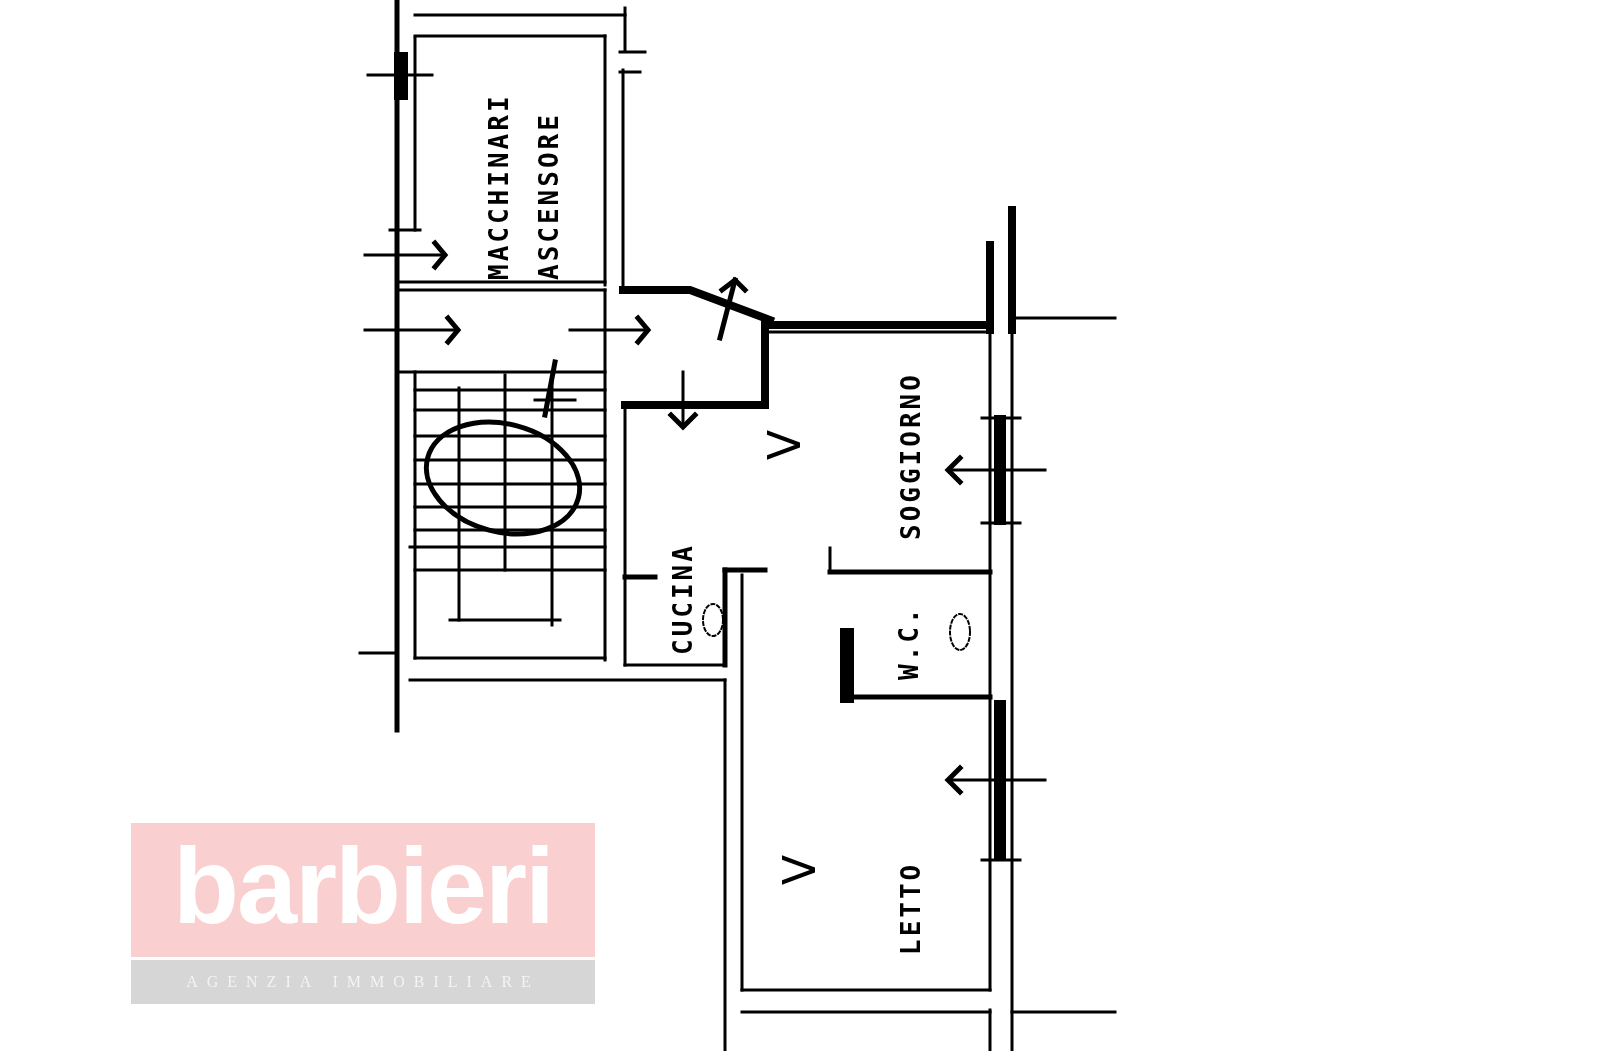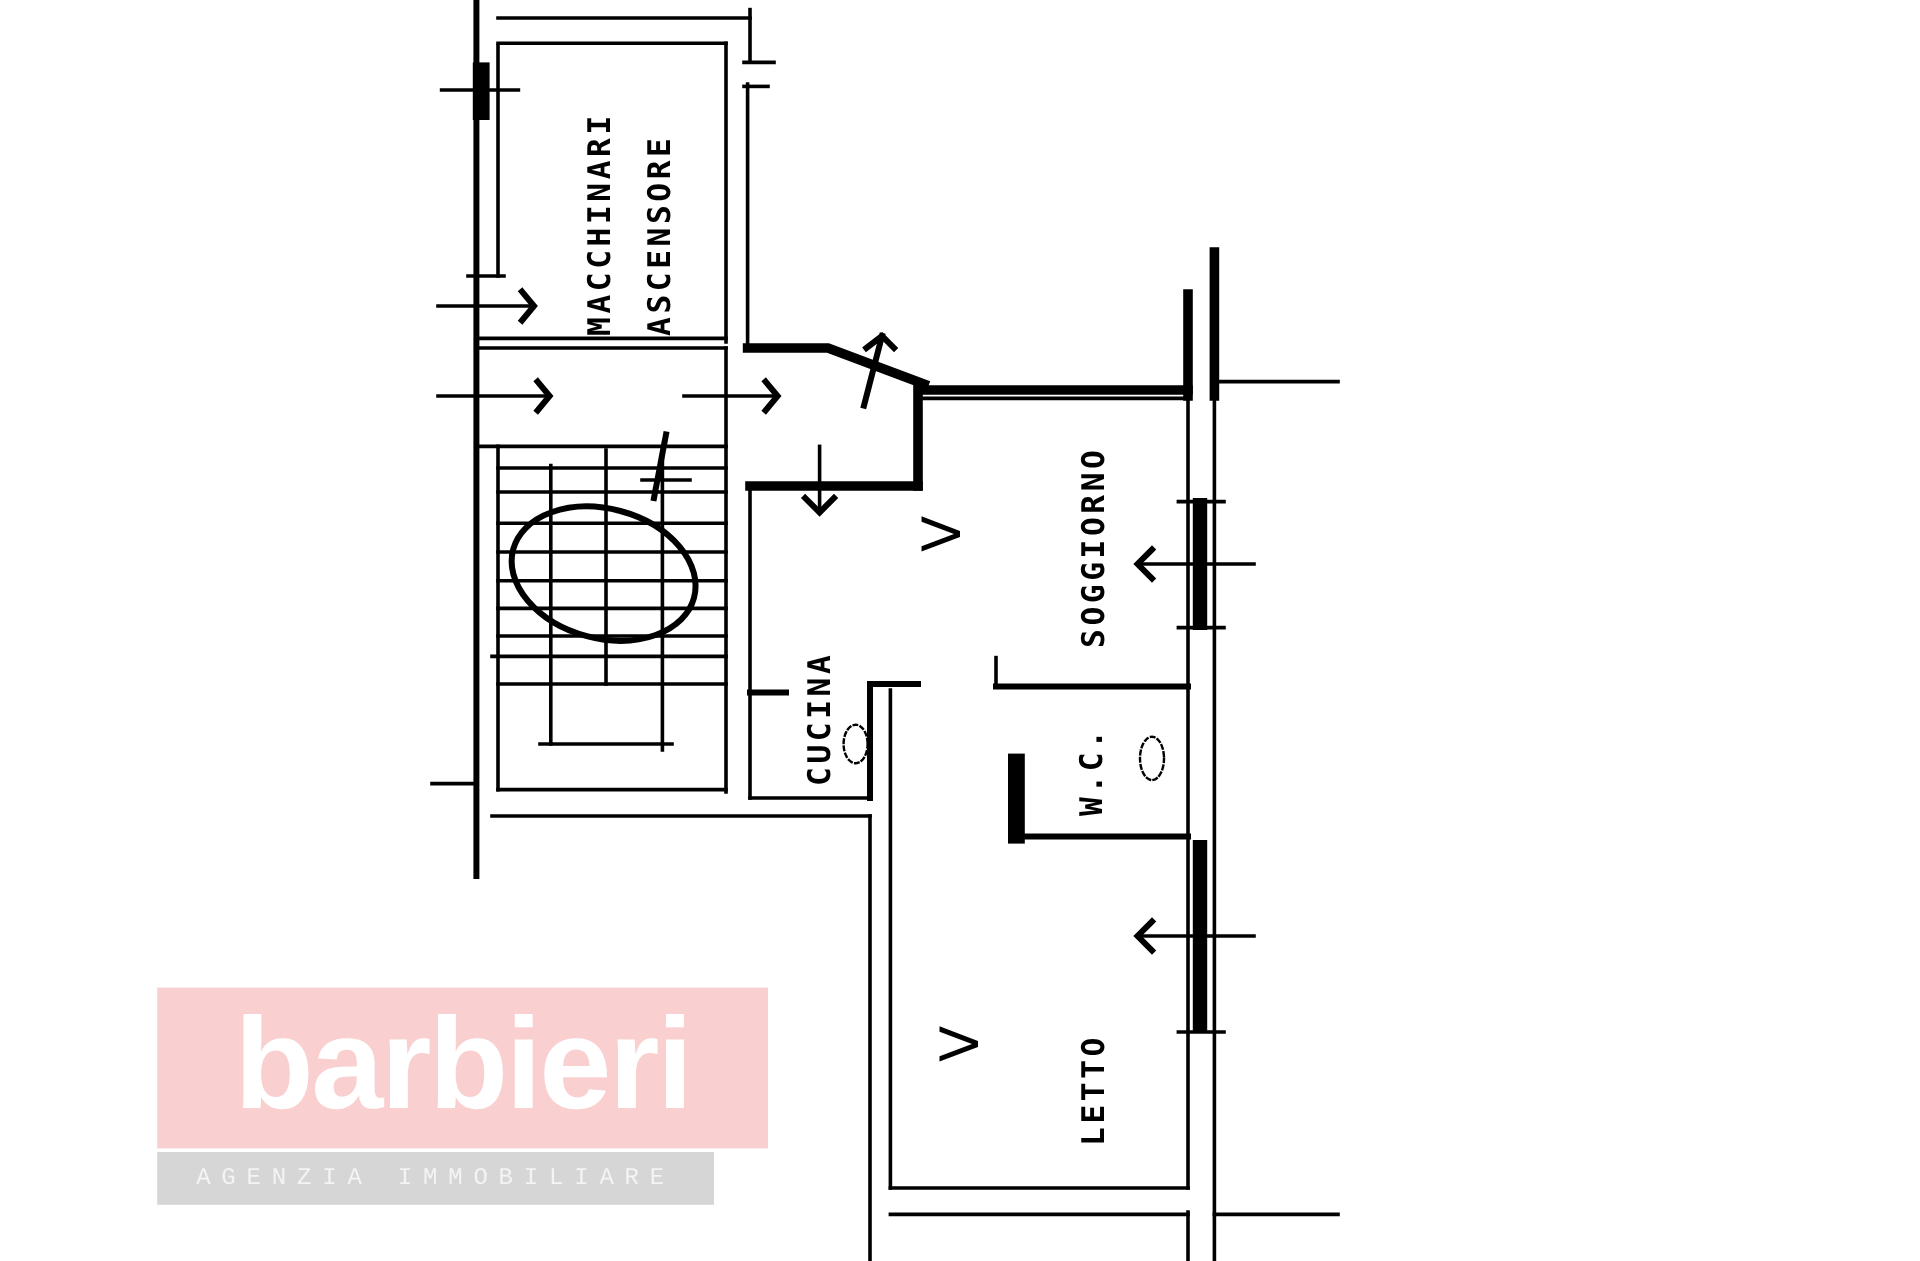--- a/index.html
+++ b/index.html
@@ -14,37 +14,37 @@
       font-weight: bold;
       font-size: 26px;
       fill: #000;
       letter-spacing: 3px;
     }
     .vmark { font-family: "DejaVu Sans", sans-serif; font-size: 44px; fill: #000; }
     #watermark {
       position: absolute; left: 131px; top: 823px; width: 464px; height: 181px;
     }
     #wm-top {
-      position: absolute; left: 0; top: 0; width: 509px; height: 134px;
+      position: absolute; left: 0; top: 0; width: 464px; height: 134px;
       background: #f9cfcf;
       display: flex; align-items: center; justify-content: center;
     }
     #wm-brand {
       font-family: "Liberation Sans", sans-serif;
       font-weight: bold; font-size: 108px; color: #ffffff;
       letter-spacing: -2px; line-height: 1; margin-top: -8px;
     }
     #wm-bottom {
       position: absolute; left: 0; top: 137px; width: 464px; height: 44px;
       background: #d6d6d6;
       display: flex; align-items: center; justify-content: center;
     }
     #wm-sub {
-      font-family: Liberation Mono, monospace;
-      font-size: 20px; color: #f4f4f4; letter-spacing: 9px;
+      font-family: Liberation Serif, serif;
+      font-size: 16px; color: #f4f4f4; letter-spacing: 9px;
     }
   </style>
 </head>
 <body>
 
 <svg id="plan" viewBox="0 0 1600 1051" xmlns="http://www.w3.org/2000/svg">
 
   <g>
     <line class="w med" x1="397" y1="0" x2="397" y2="730"></line>
     <line class="w thin" x1="415" y1="38" x2="415" y2="230"></line>

